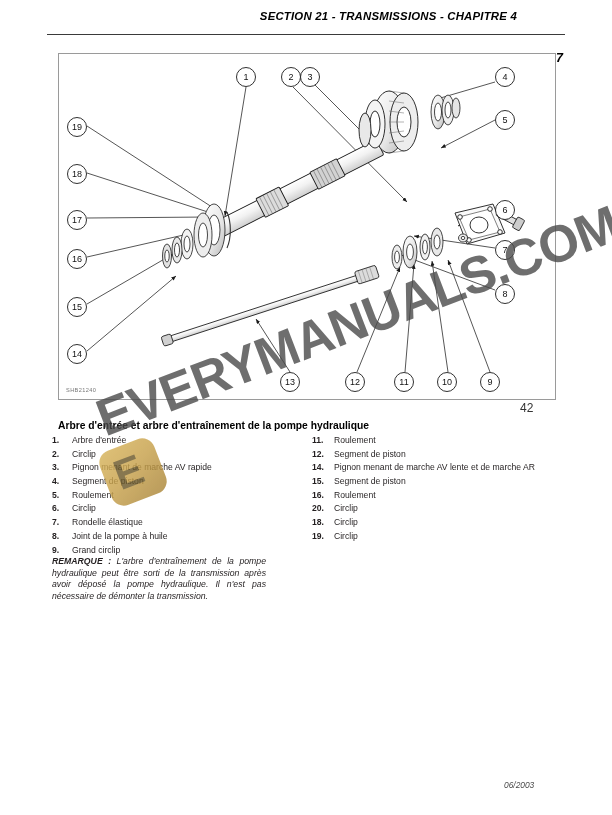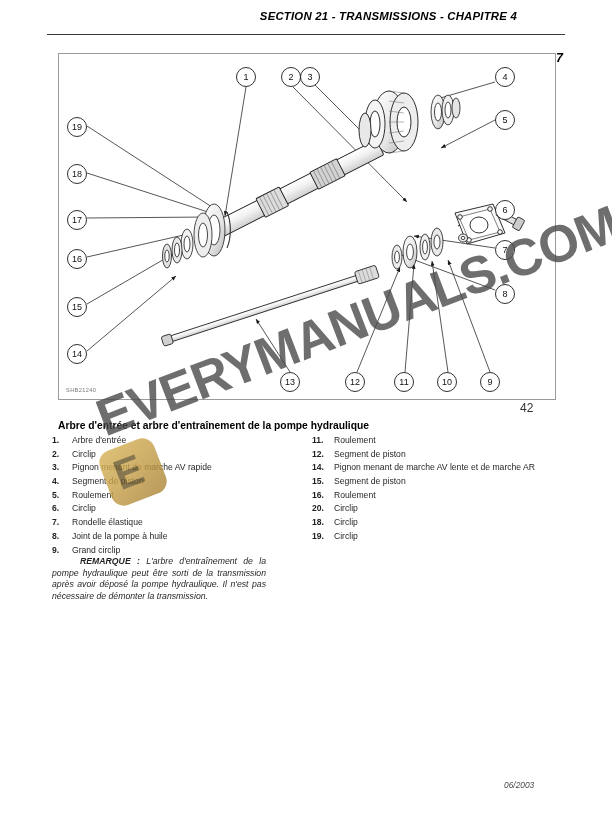--- a/index.html
+++ b/index.html
@@ -115,21 +115,21 @@
     position: absolute;
     left: 52px;
     top: 556px;
     width: 214px;
     font-size: 8.7px;
     line-height: 11.6px;
     font-style: italic;
     text-align: justify;
     color: #231f20;
   }
-  #remark b { font-style: italic; font-weight: bold; margin-left: 28px; }
+  #remark b { font-style: italic; font-weight: bold; }
 
   
   #footer-date {
     position: absolute;
     left: 504px;
     top: 780px;
     font-size: 8.4px;
     font-style: italic;
     color: #4a4a4a;
   }

